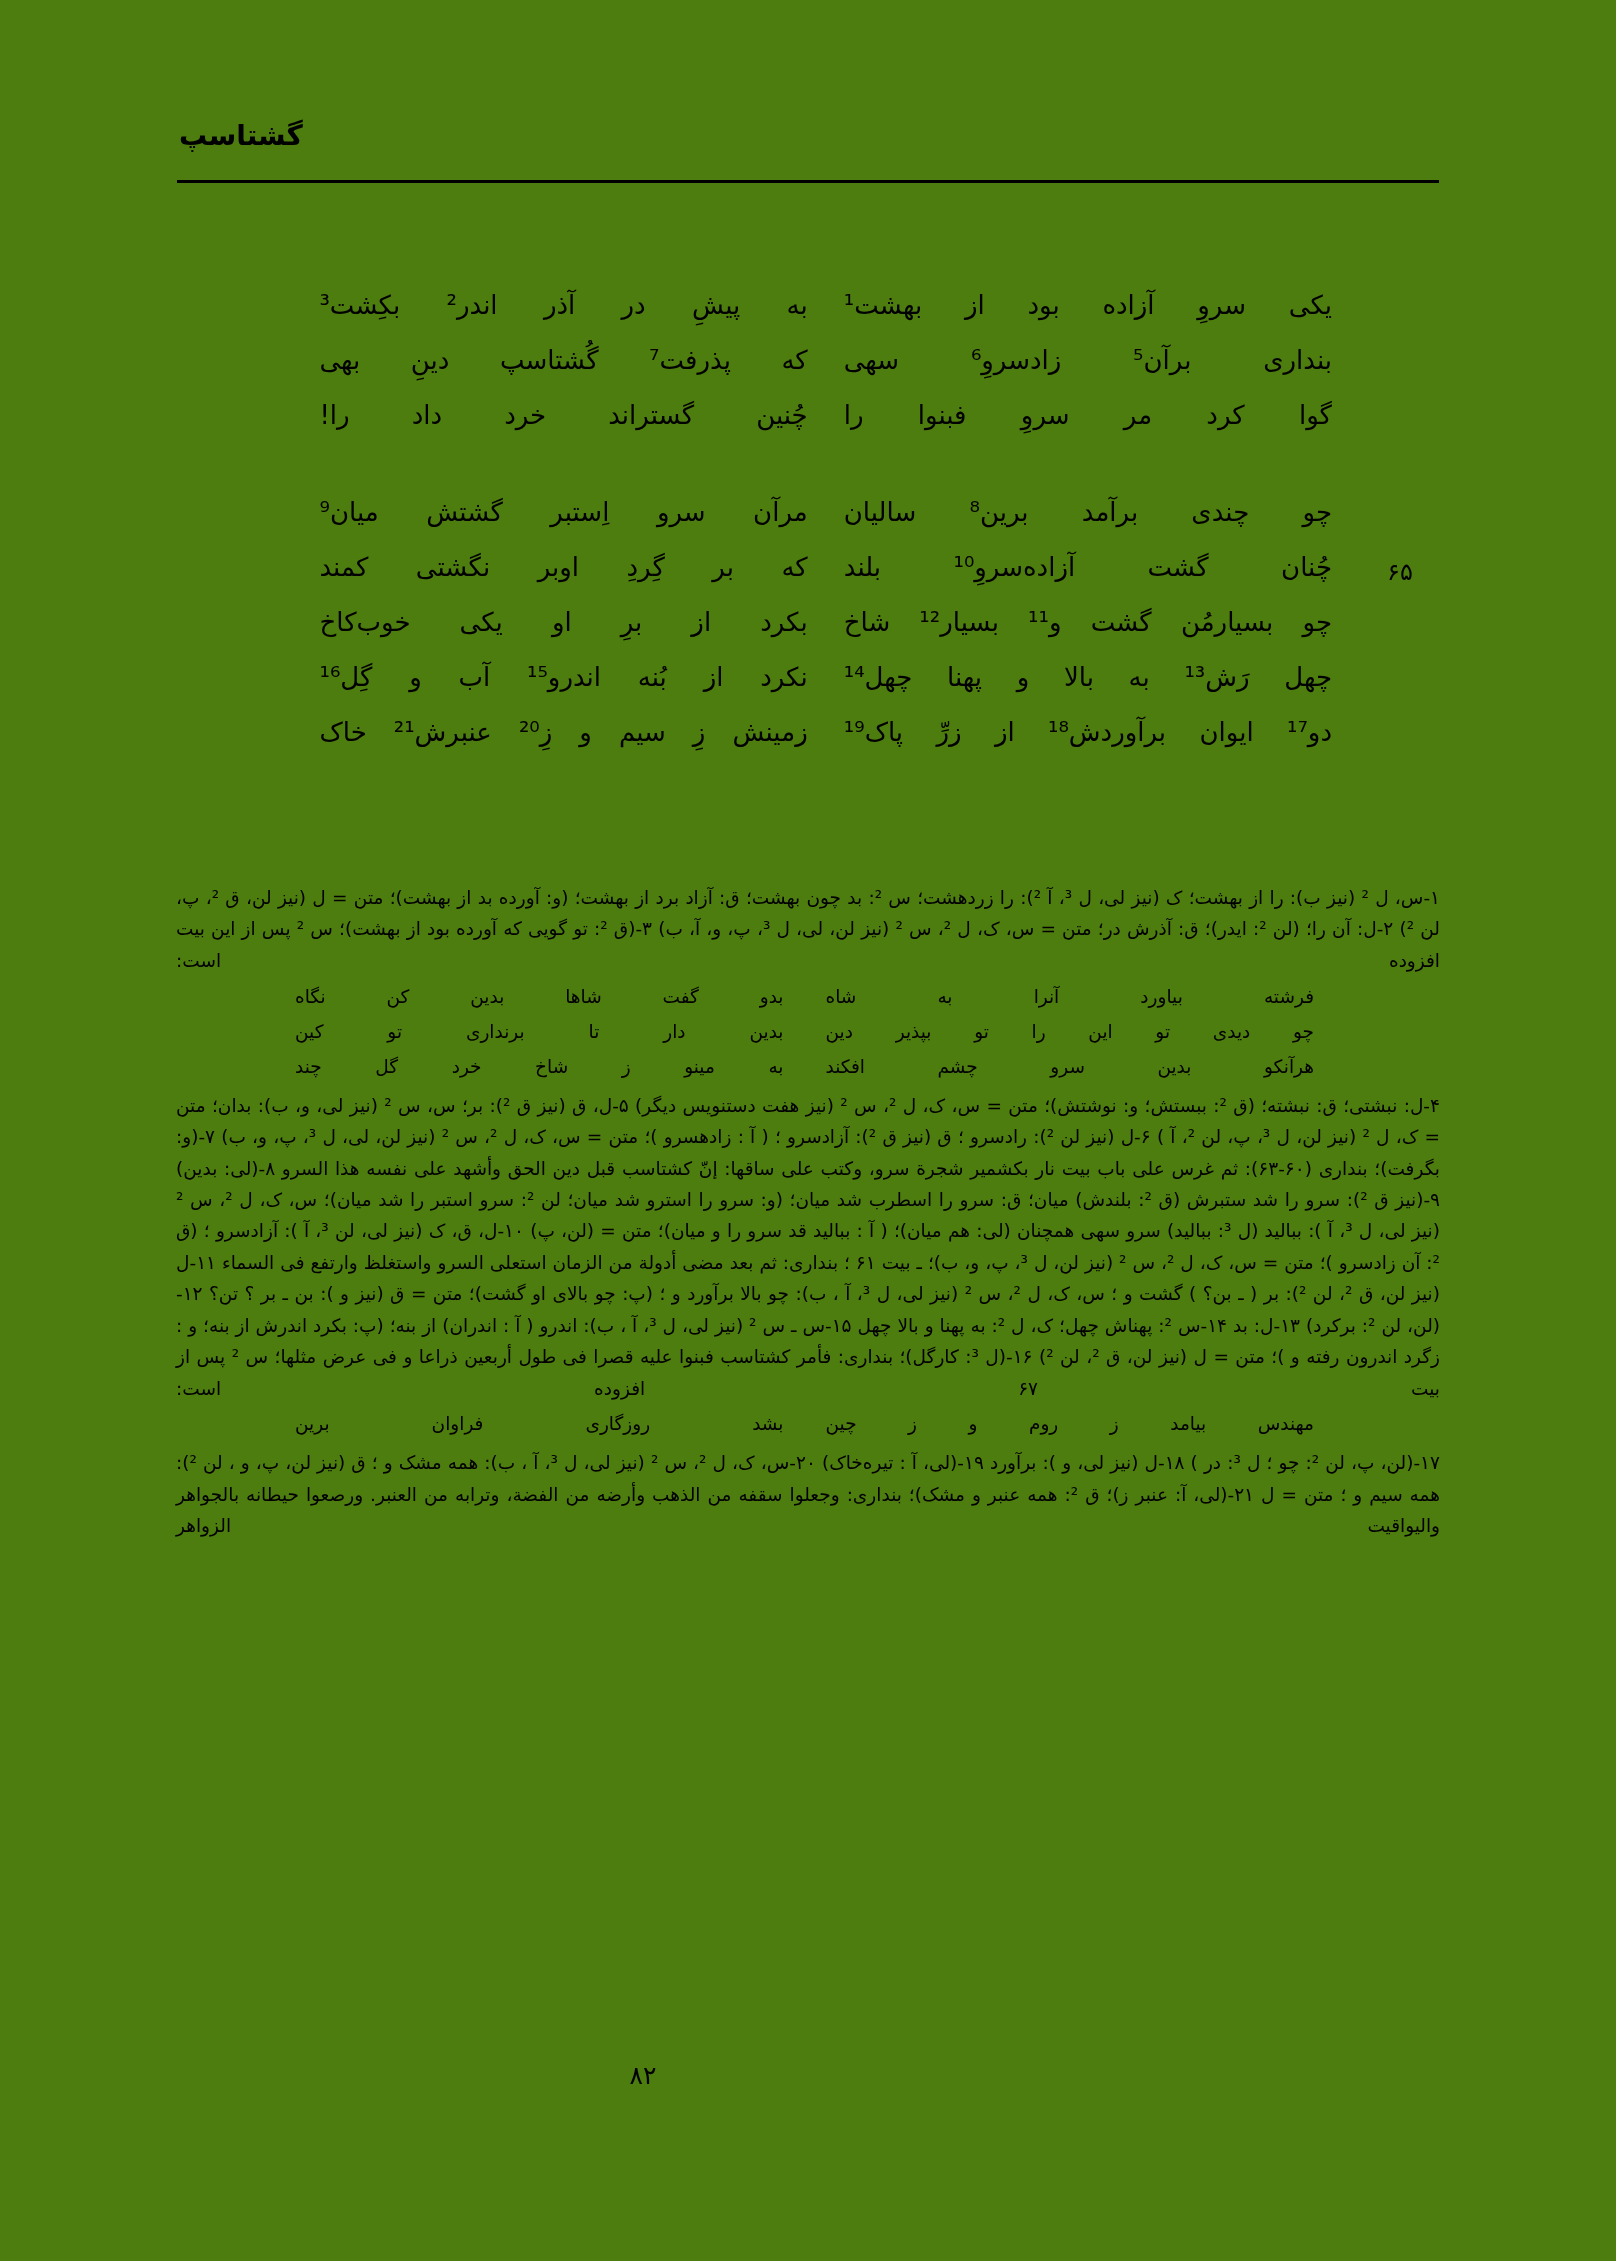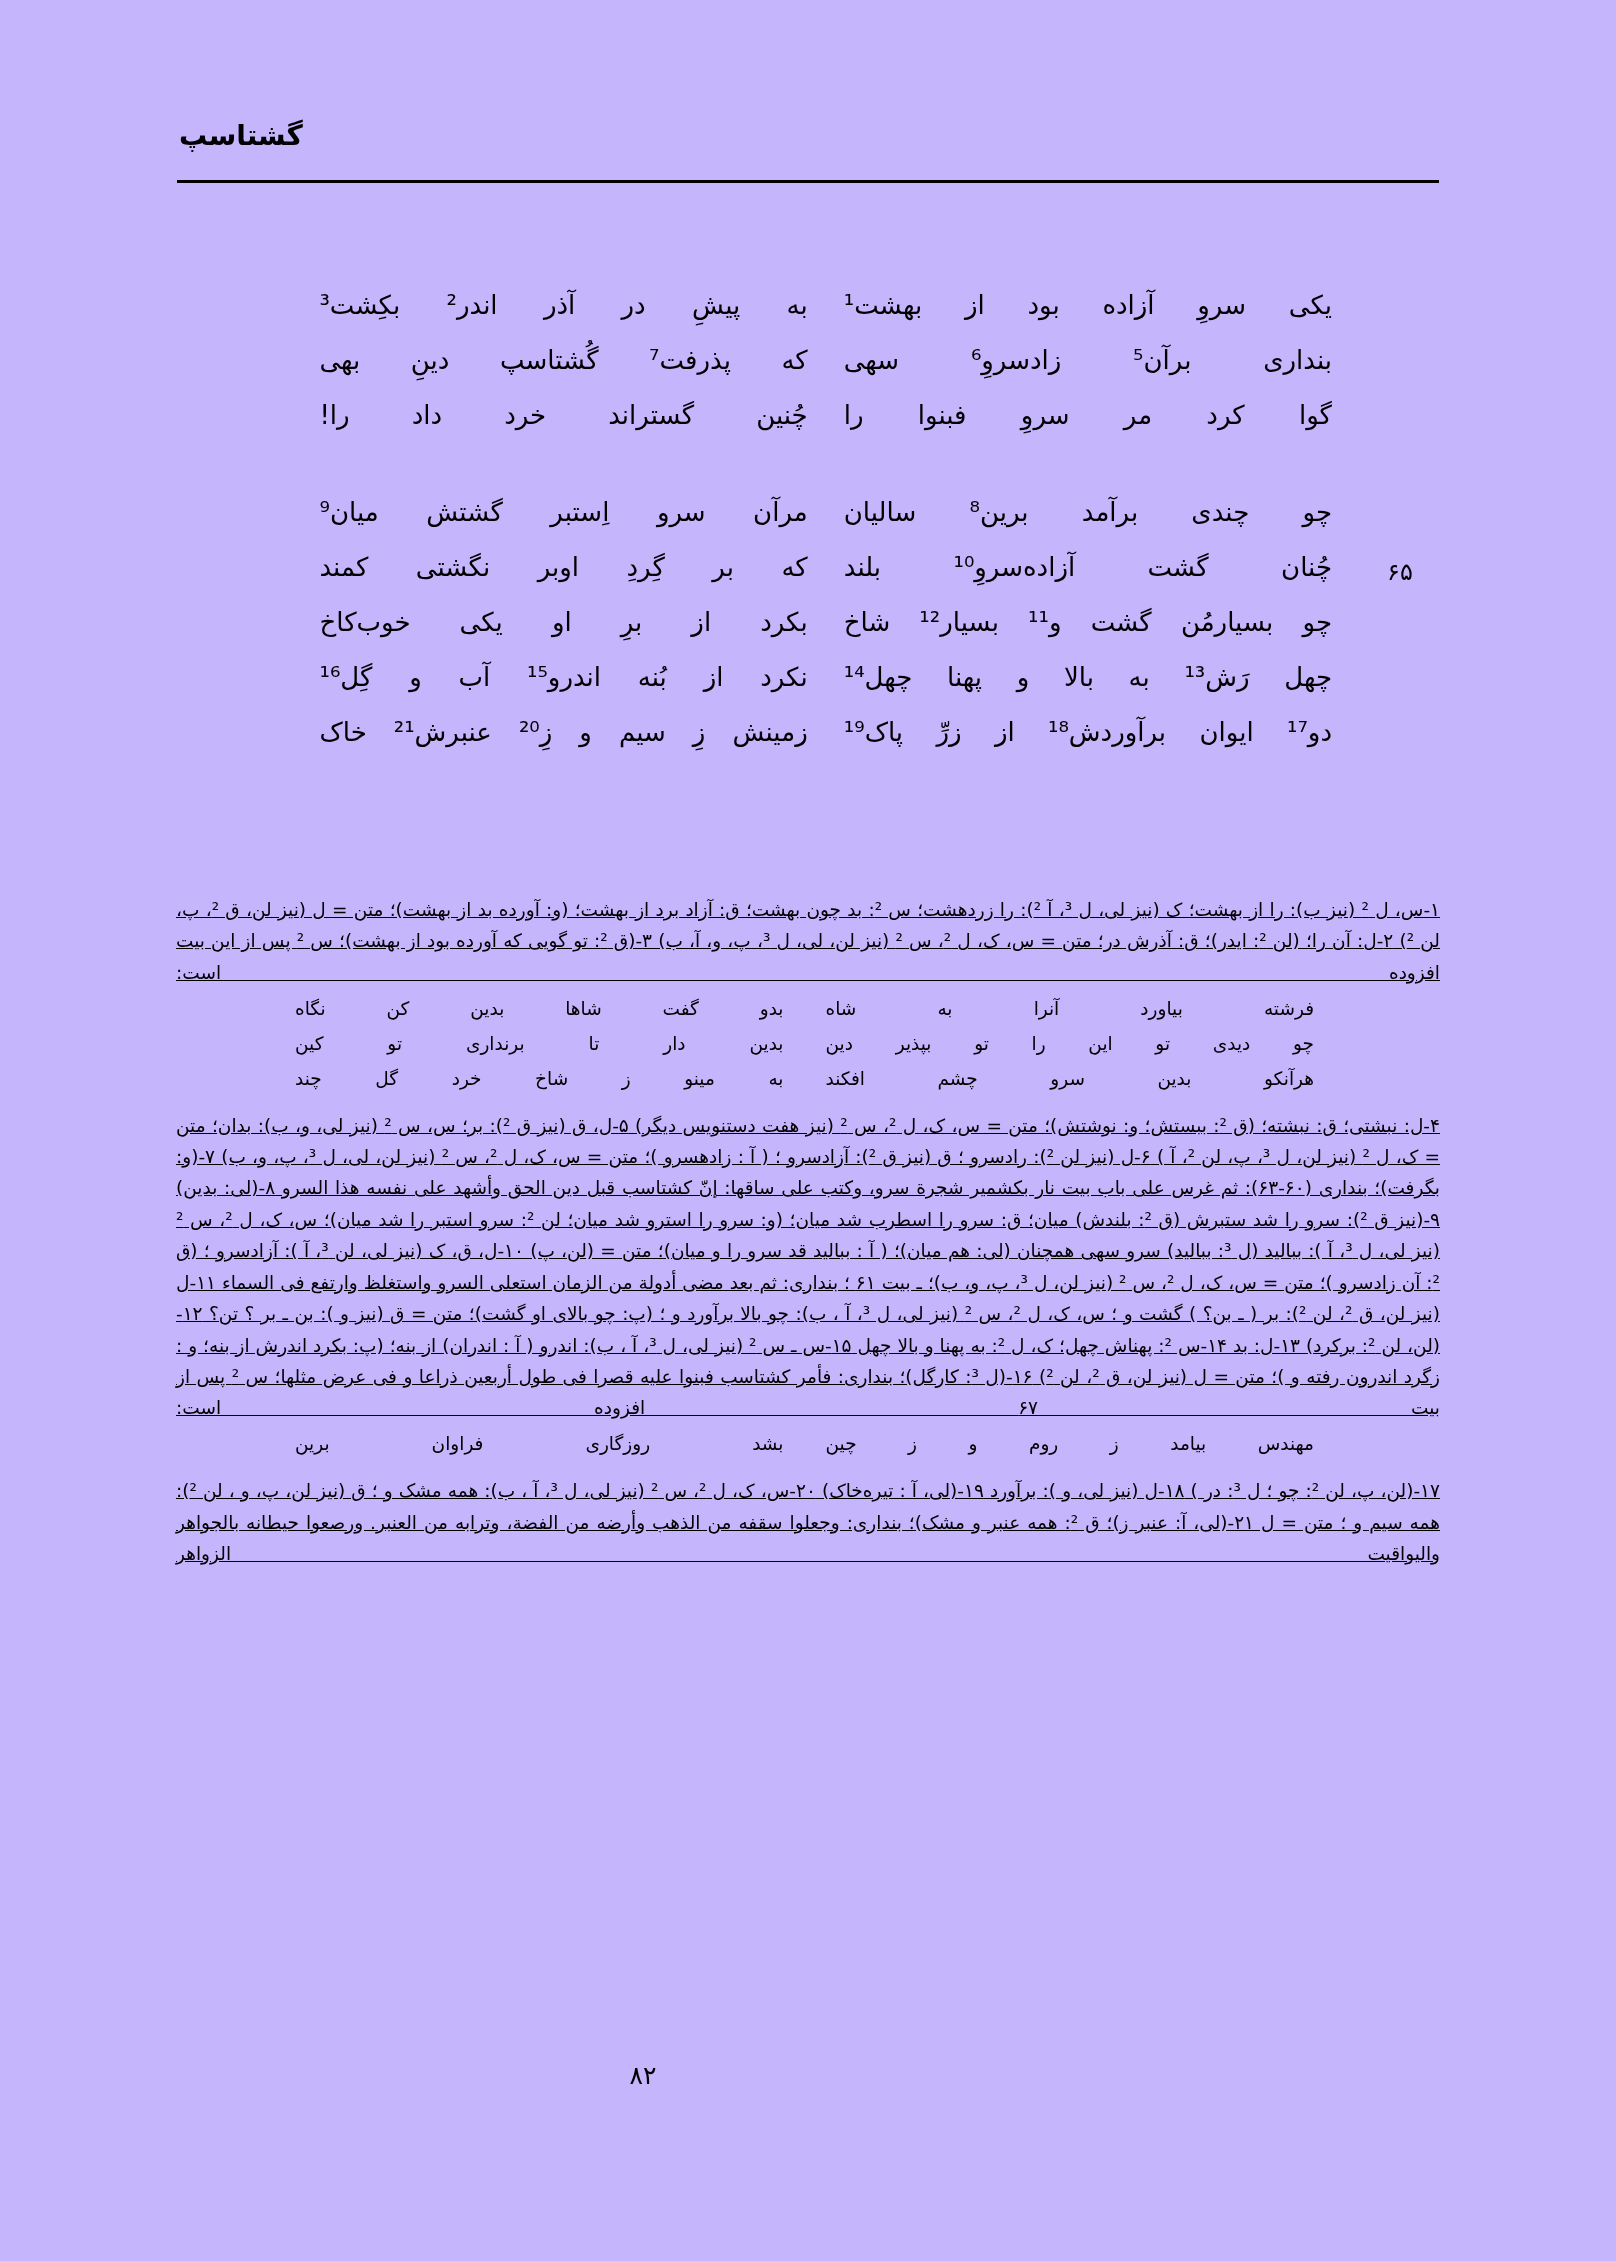--- a/index.html
+++ b/index.html
@@ -10,21 +10,21 @@
   }
   body {
     font-family: "DejaVu Sans", "Liberation Sans", sans-serif;
     color: #000000;
   }
 
   .page {
     position: relative;
     width: 1617px;
     height: 2261px;
-    background: #c4b5fd;
+    background: #4d7c0f;
     overflow: hidden;
     box-sizing: border-box;
   }
 
   
   .runhead {
     position: absolute;
     top: 122px;
     right: 178px;
     width: 1259px;
@@ -94,24 +94,23 @@
     position: absolute;
     top: 882px;
     right: 176px;
     width: 1264px;
     direction: rtl;
     text-align: justify;
     font-size: 18.5px;
     line-height: 1.70;
   }
   .app-p {
-    margin: 12px 0 0 0;
+    margin: 0 0 0 0;
     text-align: justify;
     text-align-last: right;
-    text-decoration: underline;
   }
   .app-p.lastjust { text-align-last: justify; }
 
   .quote-verse {
     margin: 4.2px 0 4.2px 0;
     width: 100%;
     direction: rtl;
   }
   .q-beyt {
     display: flex;

